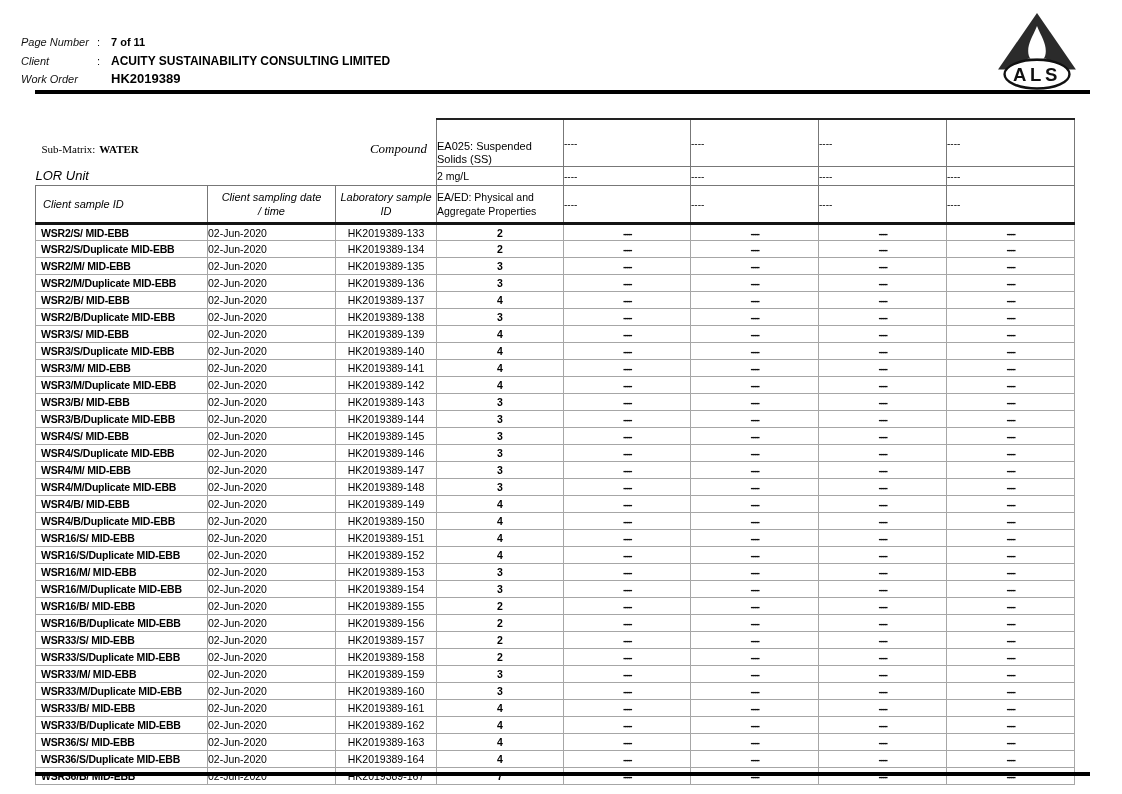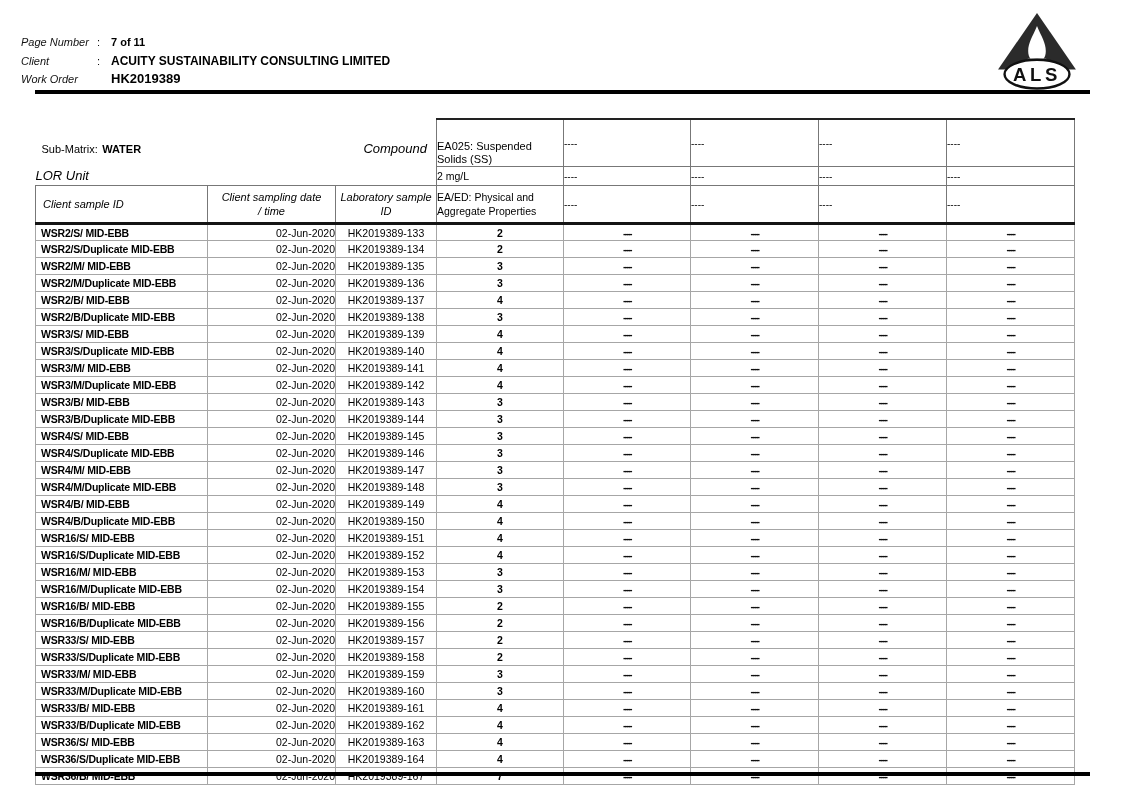--- a/index.html
+++ b/index.html
@@ -39,40 +39,40 @@
   tr.row-a { height: 30px; }
   tr.row-b { height: 19px; }
   tr.row-c { height: 38px; }
 
   .no-brd { border: none; }
   .box { border: 1px solid #777; }
   tr.row-a .box { border-top: 2px solid #222; }
   tr.row-c .box { border-bottom: 3px solid #141414; }
 
   .submatrix-cell { vertical-align: top; padding: 5px 8px 0 6px; }
-  .submatrix-line { display: flex; justify-content: space-between; align-items: baseline; }
+  .submatrix-line { display: flex; justify-content: space-between; align-items: baseline; font-family: Liberation Serif, serif; }
   .submatrix-label { font-size: 11px; }
   .submatrix-value { font-size: 11px; font-weight: bold; }
   .it-right { font-style: italic; font-size: 13px; text-align: right; padding-right: 9px; }
   tr.row-a .it-right { vertical-align: top; padding-top: 7px; }
 
   .ea-name { font-weight: bold; font-size: 11px; text-align: center; line-height: 13px; padding-top: 20px; }
   .ea-lor { font-size: 10.5px; text-align: center; }
   .ea-method { font-size: 10.5px; text-align: center; line-height: 14px; }
 
   .colhead { font-style: italic; font-size: 11px; }
   .colhead.left { text-align: left; padding-left: 7px; margin-top: 12px; }
   .colhead.center { text-align: center; line-height: 14px; }
 
   .dash-h { text-align: center; font-size: 10px; font-weight: bold; letter-spacing: 0px; color: #111; }
 
   
   tbody.data td { border: 1px solid #a6a6a6; height: 17px; font-size: 10.5px; }
   td.c-id   { font-weight: bold; font-size: 9.5px; letter-spacing: -0.2px; padding-left: 5px; }
-  td.c-date { text-align: right; font-size: 10.5px; }
+  td.c-date { text-align: left; font-size: 10.5px; }
   td.c-lab  { text-align: center; font-size: 10.5px; }
   td.c-val  { text-align: center; font-size: 10px; font-weight: bold; }
   td.c-dash { text-align: center; font-size: 10px; font-weight: bold; letter-spacing: -1.5px; color: #111; }
 </style>
 </head>
 <body>
 
 <div class="page">
 
   <div class="hdr">

